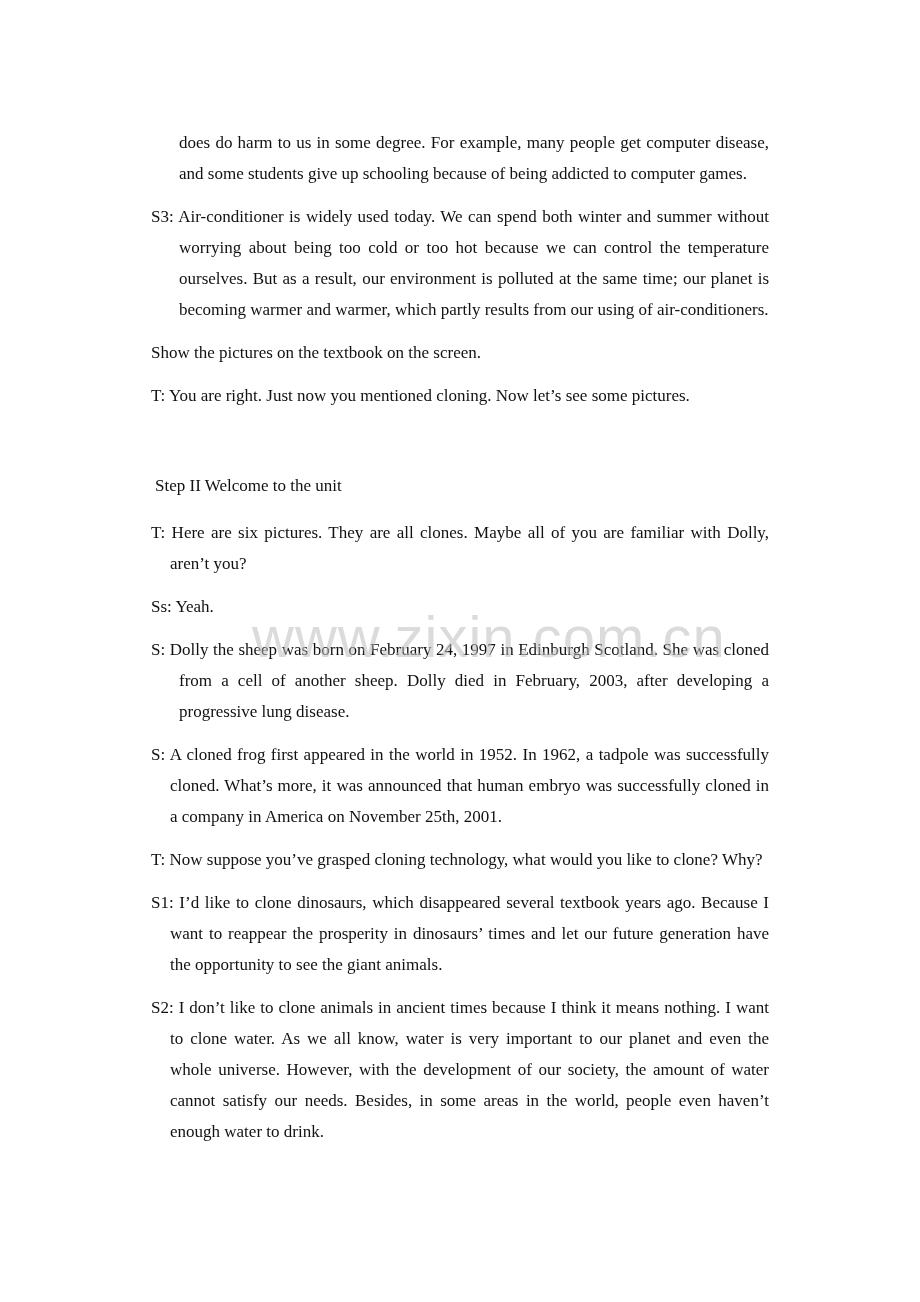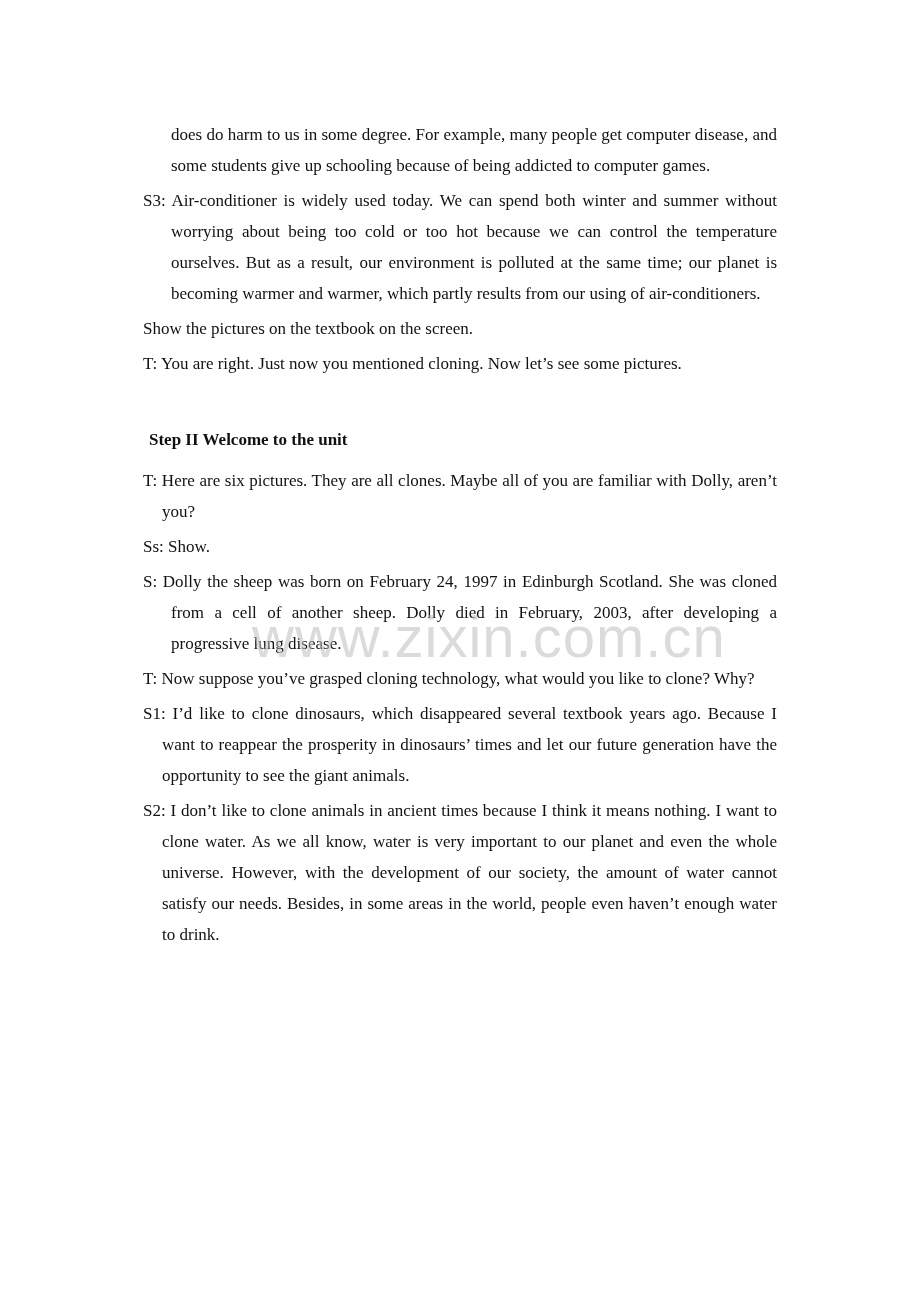--- a/index.html
+++ b/index.html
@@ -2,45 +2,46 @@
 <html><head>
 <meta charset="utf-8">
 <style>
   html, body { margin: 0; padding: 0; background: #ffffff; }
   body { width: 920px; height: 1302px; position: relative; overflow: hidden; }
   .page {
     position: absolute; left: 139px; top: 115px; width: 642px;
     font-family: "Liberation Serif", "DejaVu Serif", serif;
     font-size: 17px; line-height: 31px; color: #111111;
   }
-  .para { margin: 4px; text-align: justify; text-align-last: left; }
+  .para { margin: 12px; text-align: justify; text-align-last: left; }
   .para.indent28 { padding-left: 28px; }
   .para.hang28 { padding-left: 28px; text-indent: -28px; }
   .para.hang19 { padding-left: 19px; text-indent: -19px; }
   .para.plain { padding-left: 0; text-indent: 0; }
   .blank { height: 31px; }
-  .heading { font-weight: bold; margin: 10px; }
+  .heading { font-weight: normal; margin: 16px; }
   .watermark {
     position: absolute; left: 252px; top: 604px;
     font-family: "Liberation Sans", "DejaVu Sans", sans-serif;
     font-size: 58px; line-height: 66px; color: rgba(190,190,190,0.55);
     letter-spacing: 1px; pointer-events: none; white-space: nowrap;
   }
 </style>
 </head>
 <body>
 
 <div class="page">
   <p class="para indent28">does do harm to us in some degree. For example, many people get computer disease, and some students give up schooling because of being addicted to computer games.</p>
   <p class="para hang28">S3: Air-conditioner is widely used today. We can spend both winter and summer without worrying about being too cold or too hot because we can control the temperature ourselves. But as a result, our environment is polluted at the same time; our planet is becoming warmer and warmer, which partly results from our using of air-conditioners.</p>
   <p class="para plain">Show the pictures on the textbook on the screen.</p>
   <p class="para plain">T: You are right. Just now you mentioned cloning. Now let’s see some pictures.</p>
   <div class="blank"></div>
   <p class="heading">Step II Welcome to the unit</p>
   <p class="para hang19">T: Here are six pictures. They are all clones. Maybe all of you are familiar with Dolly, aren’t you?</p>
-  <p class="para plain">Ss: Show.</p>
+  <p class="para plain">Ss: Yeah.</p>
   <p class="para hang28">S: Dolly the sheep was born on February 24, 1997 in Edinburgh Scotland. She was cloned from a cell of another sheep. Dolly died in February, 2003, after developing a progressive lung disease.</p>
+  <p class="para hang19">S: A cloned frog first appeared in the world in 1952. In 1962, a tadpole was successfully cloned. What’s more, it was announced that human embryo was successfully cloned in a company in America on November 25th, 2001.</p>
   <p class="para hang19">T: Now suppose you’ve grasped cloning technology, what would you like to clone? Why?</p>
   <p class="para hang19">S1: I’d like to clone dinosaurs, which disappeared several textbook years ago. Because I want to reappear the prosperity in dinosaurs’ times and let our future generation have the opportunity to see the giant animals.</p>
   <p class="para hang19">S2: I don’t like to clone animals in ancient times because I think it means nothing. I want to clone water. As we all know, water is very important to our planet and even the whole universe. However, with the development of our society, the amount of water cannot satisfy our needs. Besides, in some areas in the world, people even haven’t enough water to drink.</p>
 </div>
 
 <div class="watermark">www.zixin.com.cn</div>
 
 </body></html>

